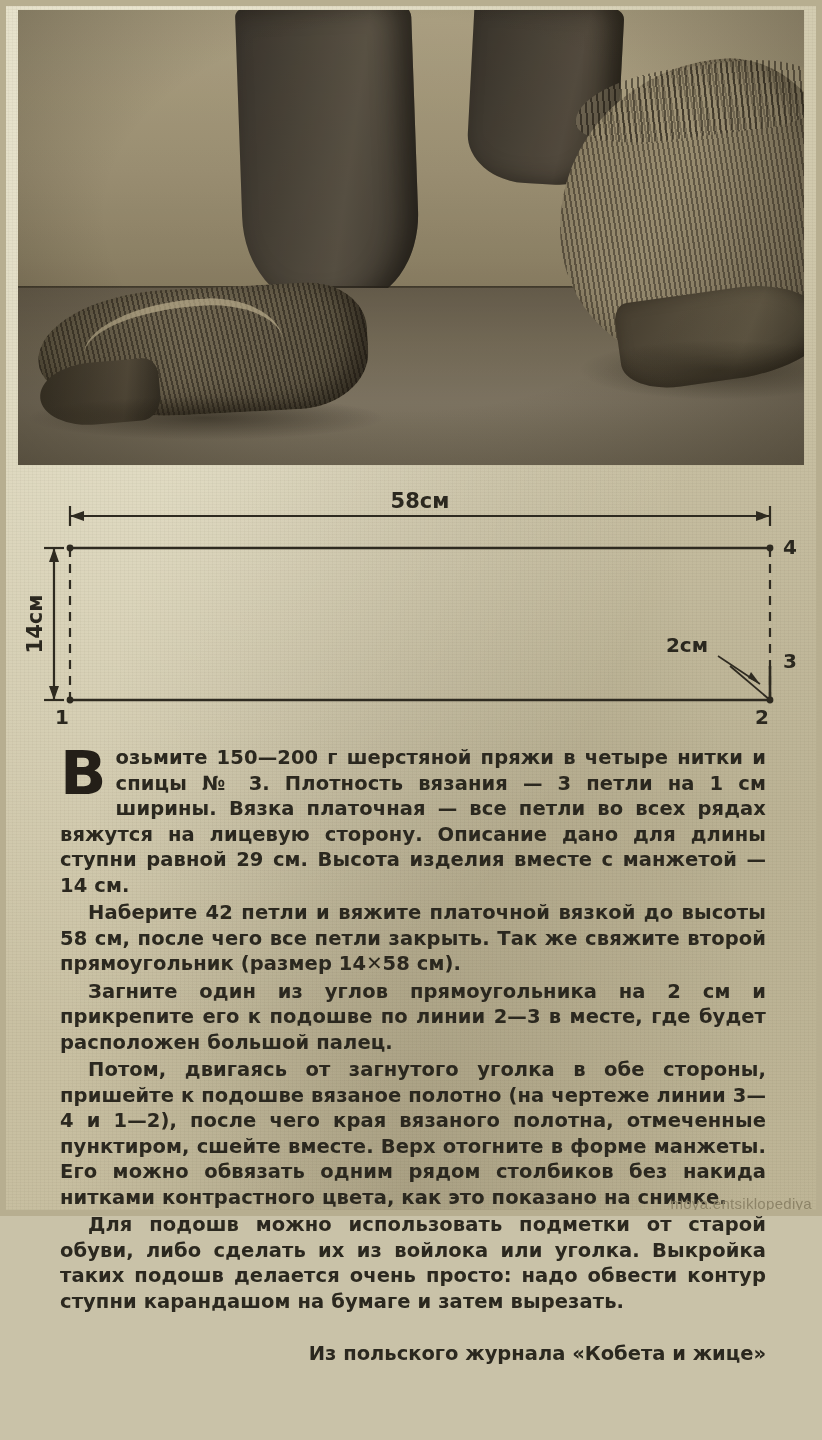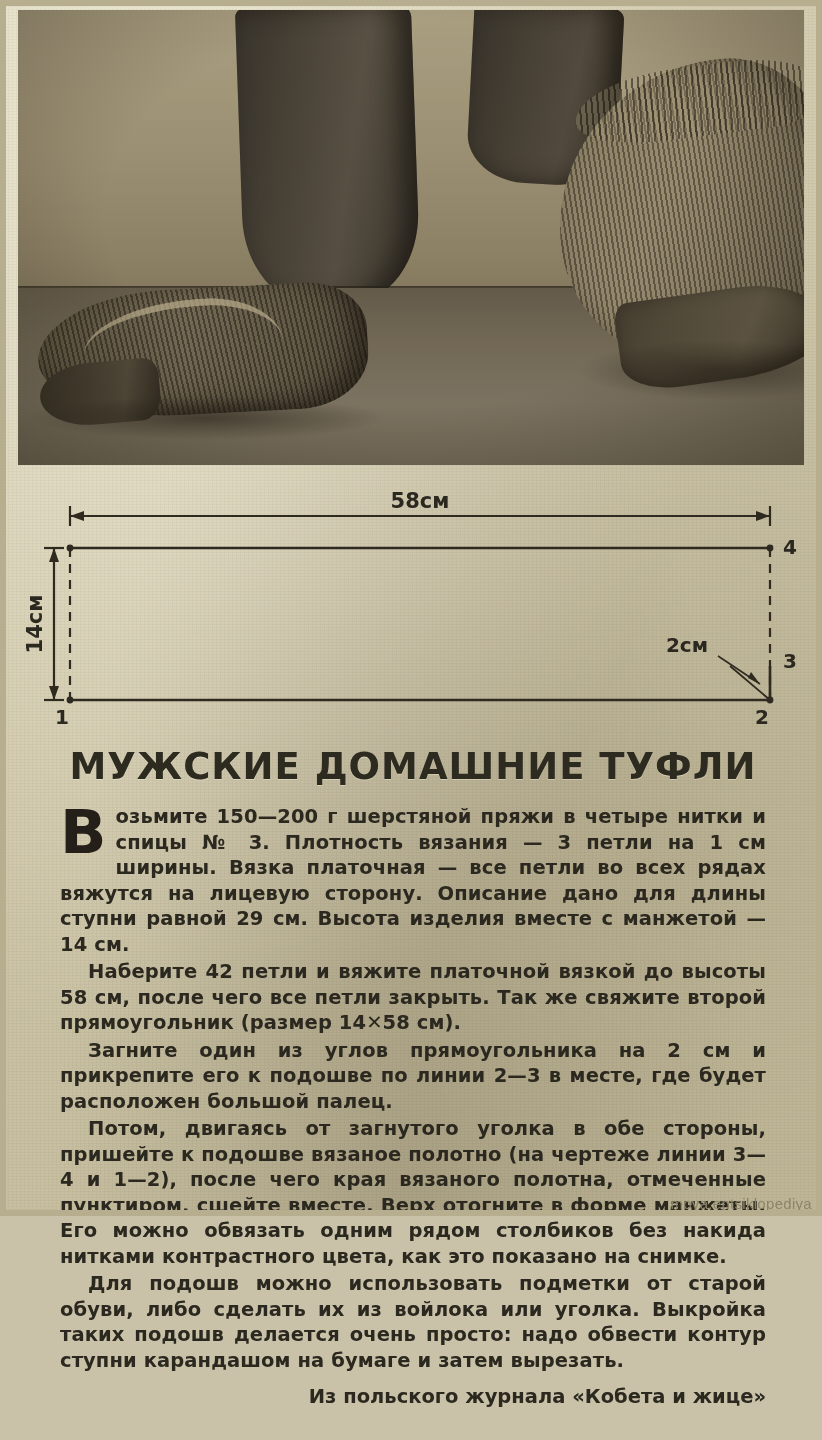--- a/index.html
+++ b/index.html
@@ -165,21 +165,21 @@
   #dropcap{
     float:left;
     font-size:61px;
     line-height:52px;
     font-weight:bold;
     padding:2px 9px 0 0;
     color:#241f18;
     font-family:"DejaVu Sans", sans-serif;
   }
   #source{
-    margin-top:12px;
+    margin-top:28px;
     font-size:19.5px;
     font-weight:bold;
     text-align:right;
     color:#2b281f;
     font-family:"DejaVu Sans", sans-serif;
   }
   #watermark{
     position:absolute;right:10px;bottom:4px;
     font-size:15px;color:#8d8468;
     font-family:Liberation Sans, sans-serif;
@@ -255,21 +255,20 @@
       <text x="24" y="154" text-anchor="middle" font-family="DejaVu Sans, sans-serif" font-size="21" font-weight="bold" fill="#2b281f" transform="rotate(-90 24 154)">14см</text>
       <text x="690" y="182" text-anchor="end" font-family="DejaVu Sans, sans-serif" font-size="20" font-weight="bold" fill="#2b281f">2см</text>
       <text x="44" y="254" text-anchor="middle" font-family="DejaVu Sans, sans-serif" font-size="20" font-weight="bold" fill="#2b281f">1</text>
       <text x="744" y="254" text-anchor="middle" font-family="DejaVu Sans, sans-serif" font-size="20" font-weight="bold" fill="#2b281f">2</text>
       <text x="772" y="198" text-anchor="middle" font-family="DejaVu Sans, sans-serif" font-size="20" font-weight="bold" fill="#2b281f">3</text>
       <text x="772" y="84" text-anchor="middle" font-family="DejaVu Sans, sans-serif" font-size="20" font-weight="bold" fill="#2b281f">4</text>
     </svg>
   </div>
 
   <div id="article">
-    <h1 id="title">МУЖСКИЕ ДОМАШНИЕ ТУФЛИ</h1>
 
     <p class="body">
       <span id="dropcap">В</span><span>озьмите 150—200 г шерстяной пряжи в четыре нитки и спицы № 3. Плотность вязания — 3 петли на 1 см ширины. Вязка платочная — все петли во всех рядах вяжутся на лицевую сторону. Описание дано для длины ступни равной 29 см. Высота изделия вместе с манжетой — 14 см.</span>
     </p>
     <p class="body indent">Наберите 42 петли и вяжите платочной вязкой до высоты 58 см, после чего все петли закрыть. Так же свяжите второй прямоугольник (размер 14✕58 см).</p>
     <p class="body indent">Загните один из углов прямоугольника на 2 см и прикрепите его к подошве по линии 2—3 в месте, где будет расположен большой палец.</p>
     <p class="body indent">Потом, двигаясь от загнутого уголка в обе стороны, пришейте к подошве вязаное полотно (на чертеже линии 3—4 и 1—2), после чего края вязаного полотна, отмеченные пунктиром, сшейте вместе. Верх отогните в форме манжеты. Его можно обвязать одним рядом столбиков без накида нитками контрастного цвета, как это показано на снимке.</p>
     <p class="body indent">Для подошв можно использовать подметки от старой обуви, либо сделать их из войлока или уголка. Выкройка таких подошв делается очень просто: надо обвести контур ступни карандашом на бумаге и затем вырезать.</p>
 
     <div id="source">Из польского журнала «Кобета и жице»</div>

